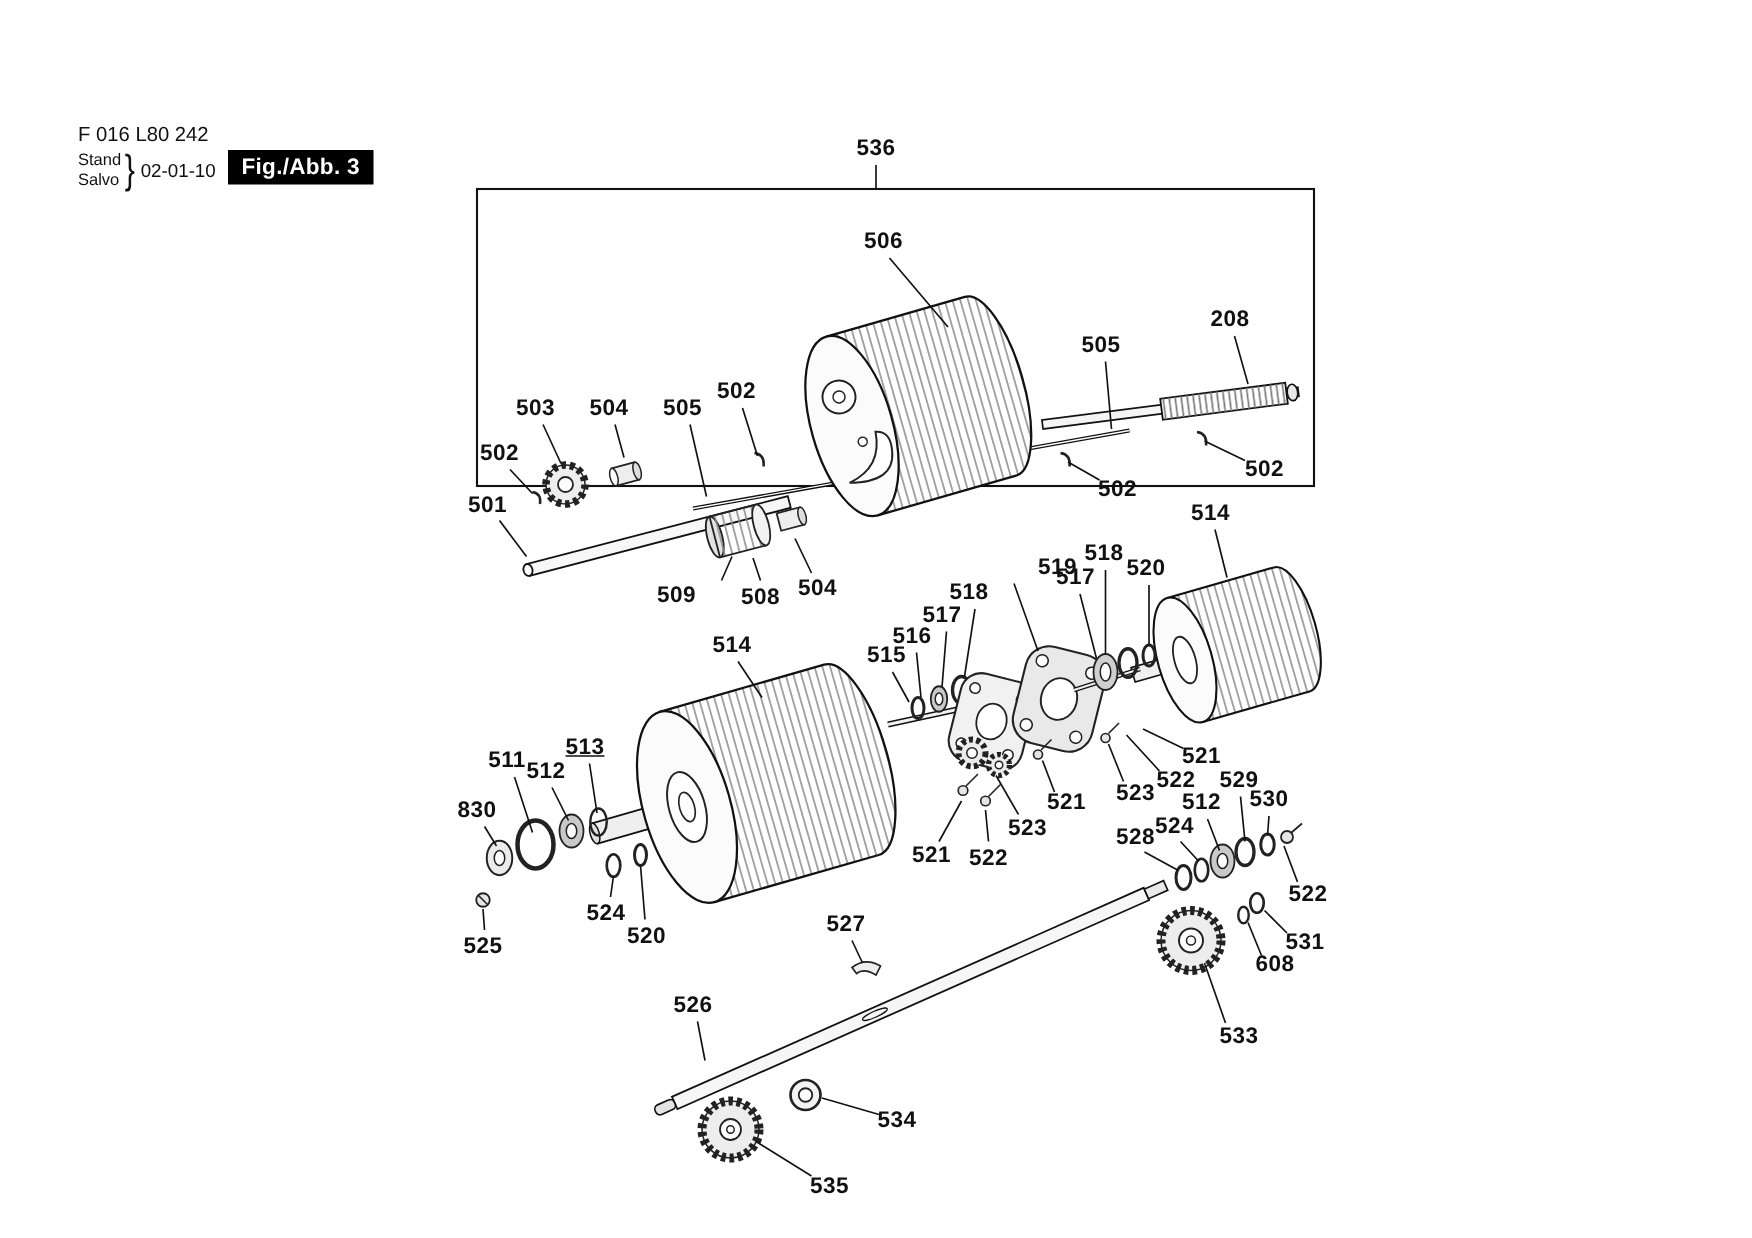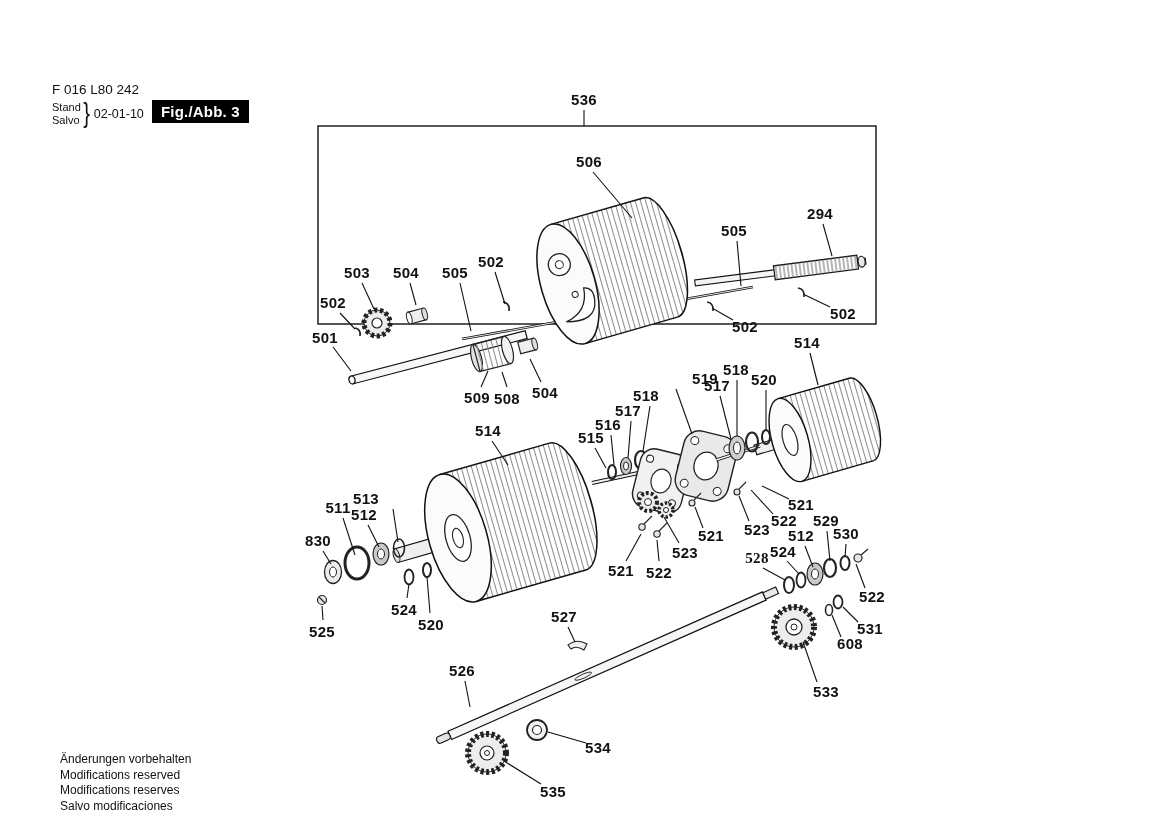--- a/index.html
+++ b/index.html
@@ -302,71 +302,65 @@
     </div>
     <span class="brace">}</span>
     <span class="issue-date">02-01-10</span>
   </div>
   <div class="fig-box">Fig./Abb. 3</div>
 
   <div id="labels-layer">
       <div class="part-label" style="left: 584px; top: 59px;">536</div>
       <div class="part-label" style="left: 589px; top: 121px;">506</div>
       <div class="part-label" style="left: 734px; top: 190px;">505</div>
-      <div class="part-label" style="left: 820px; top: 173px;">294</div>
+      <div class="part-label" style="left: 820px; top: 173px;">208</div>
       <div class="part-label" style="left: 843px; top: 273px;">502</div>
       <div class="part-label" style="left: 745px; top: 286px;">502</div>
       <div class="part-label" style="left: 491px; top: 221px;">502</div>
       <div class="part-label" style="left: 357px; top: 232px;">503</div>
       <div class="part-label" style="left: 406px; top: 232px;">504</div>
       <div class="part-label" style="left: 455px; top: 232px;">505</div>
       <div class="part-label" style="left: 333px; top: 262px;">502</div>
       <div class="part-label" style="left: 325px; top: 297px;">501</div>
-      <div class="part-label" style="left: 477px; top: 357px;">509</div>
+      <div class="part-label" style="left: 451px; top: 357px;">509</div>
       <div class="part-label" style="left: 507px; top: 358px;">508</div>
       <div class="part-label" style="left: 545px; top: 352px;">504</div>
       <div class="part-label" style="left: 807px; top: 302px;">514</div>
       <div class="part-label" style="left: 705px; top: 338px;">519</div>
       <div class="part-label" style="left: 736px; top: 329px;">518</div>
       <div class="part-label" style="left: 717px; top: 345px;">517</div>
       <div class="part-label" style="left: 764px; top: 339px;">520</div>
       <div class="part-label" style="left: 646px; top: 355px;">518</div>
       <div class="part-label" style="left: 628px; top: 370px;">517</div>
       <div class="part-label" style="left: 608px; top: 384px;">516</div>
       <div class="part-label" style="left: 591px; top: 397px;">515</div>
       <div class="part-label" style="left: 488px; top: 390px;">514</div>
       <div class="part-label" style="left: 338px; top: 467px;">511</div>
       <div class="part-label" style="left: 364px; top: 474px;">512</div>
-      <div class="part-label" style="left: 366px; top: 458px;">513</div>
+      <div class="part-label" style="left: 390px; top: 458px; text-decoration: underline;">513</div>
       <div class="part-label" style="left: 318px; top: 500px;">830</div>
       <div class="part-label" style="left: 801px; top: 464px;">521</div>
       <div class="part-label" style="left: 784px; top: 480px;">522</div>
       <div class="part-label" style="left: 757px; top: 489px;">523</div>
       <div class="part-label" style="left: 826px; top: 480px;">529</div>
       <div class="part-label" style="left: 801px; top: 495px;">512</div>
       <div class="part-label" style="left: 846px; top: 493px;">530</div>
-      <div class="part-label" style="left: 757px; top: 518px; font-family: Liberation Serif, serif;">528</div>
+      <div class="part-label" style="left: 757px; top: 518px;">528</div>
       <div class="part-label" style="left: 783px; top: 511px;">524</div>
       <div class="part-label" style="left: 685px; top: 512px;">523</div>
       <div class="part-label" style="left: 711px; top: 495px;">521</div>
       <div class="part-label" style="left: 621px; top: 530px;">521</div>
       <div class="part-label" style="left: 659px; top: 532px;">522</div>
       <div class="part-label" style="left: 872px; top: 556px;">522</div>
       <div class="part-label" style="left: 404px; top: 569px;">524</div>
       <div class="part-label" style="left: 431px; top: 584px;">520</div>
       <div class="part-label" style="left: 564px; top: 576px;">527</div>
       <div class="part-label" style="left: 322px; top: 591px;">525</div>
       <div class="part-label" style="left: 870px; top: 588px;">531</div>
       <div class="part-label" style="left: 850px; top: 603px;">608</div>
       <div class="part-label" style="left: 826px; top: 651px;">533</div>
       <div class="part-label" style="left: 462px; top: 630px;">526</div>
       <div class="part-label" style="left: 598px; top: 707px;">534</div>
       <div class="part-label" style="left: 553px; top: 751px;">535</div>
     </div>
 
-  <div class="footer">
-    <div>Änderungen vorbehalten</div>
-    <div>Modifications reserved</div>
-    <div>Modifications reserves</div>
-    <div>Salvo modificaciones</div>
-  </div>
 
 </div>
 
 </body></html>

